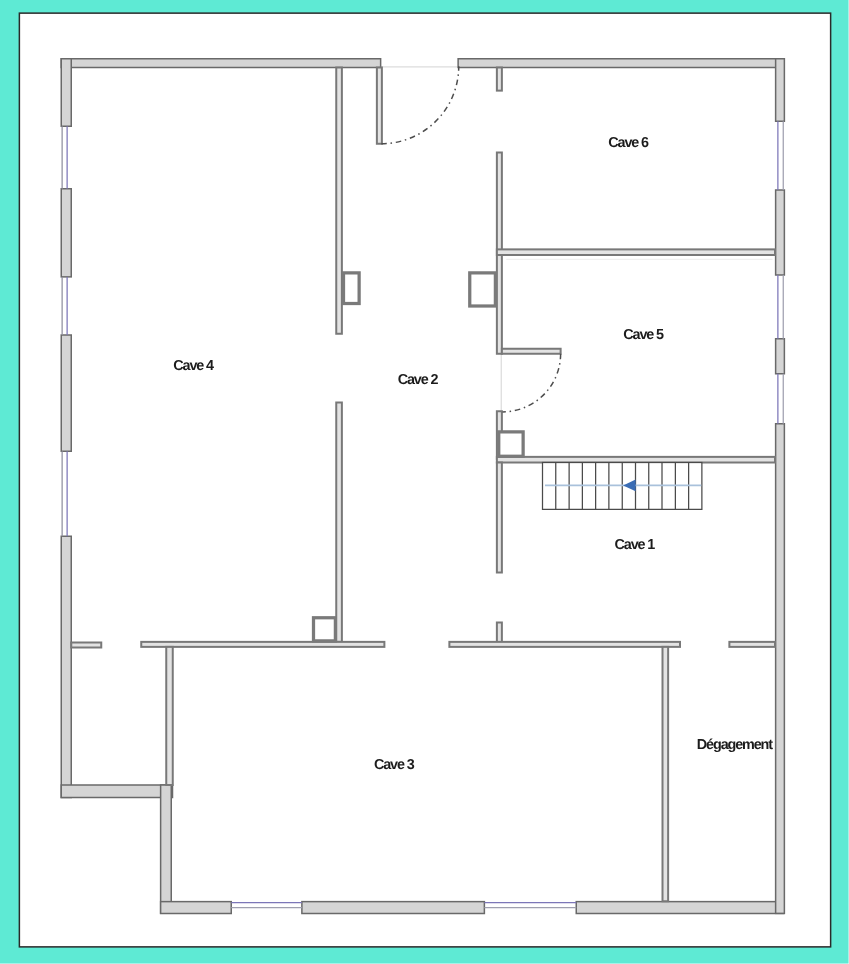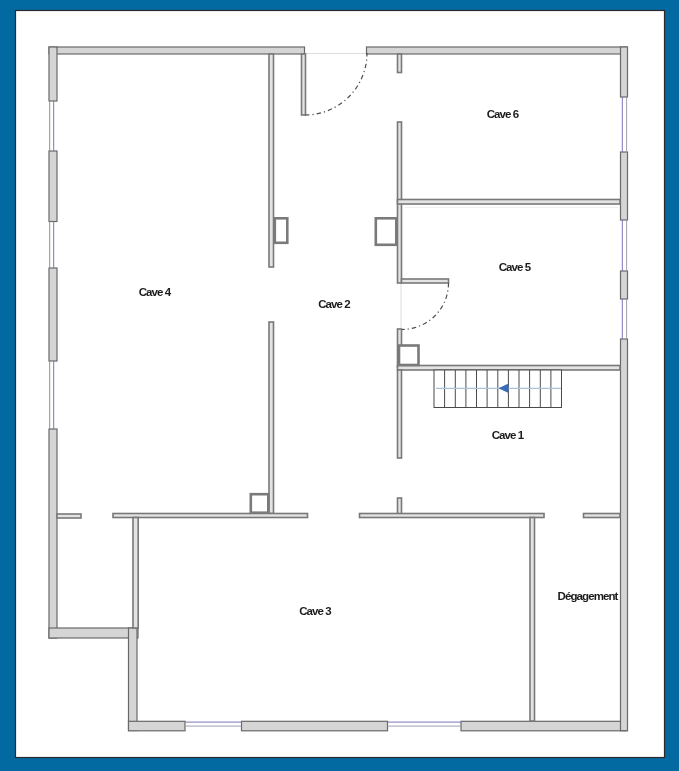--- a/index.html
+++ b/index.html
@@ -1,16 +1,16 @@
 <!DOCTYPE html>
 <html><head>
 <meta charset="utf-8">
 <style>
   html,body{margin:0;padding:0;background:#ffffff;}
-  #wrap{position:relative;width:679px;height:771px;background:#0369a1;}
+  #wrap{position:relative;width:679px;height:771px;background:#5eead4;}
   svg{position:absolute;left:0;top:0;}
   .lbl{font-family:"Liberation Sans",sans-serif;font-weight:bold;font-size:11.5px;letter-spacing:-0.9px;fill:#1c1c1c;}
 </style>
 </head>
 <body>
 <div id="wrap">
 <svg width="679" height="771" viewBox="0 0 679 771">
 
   <rect x="15.5" y="10.5" width="649" height="747" fill="#ffffff" stroke="#2a2a2a" stroke-width="1.2"></rect>
 

